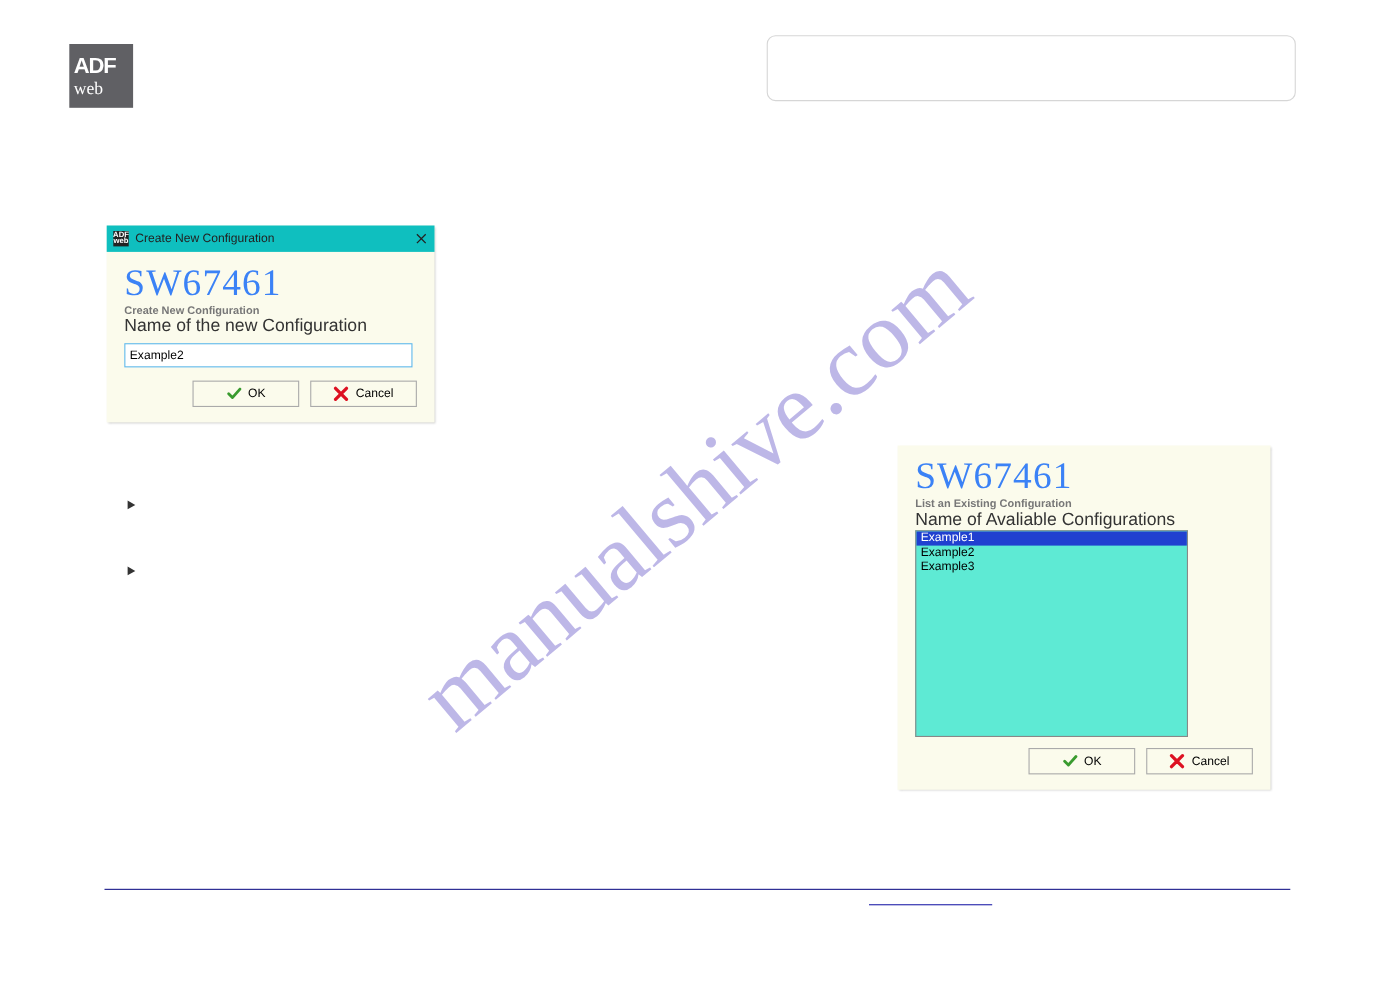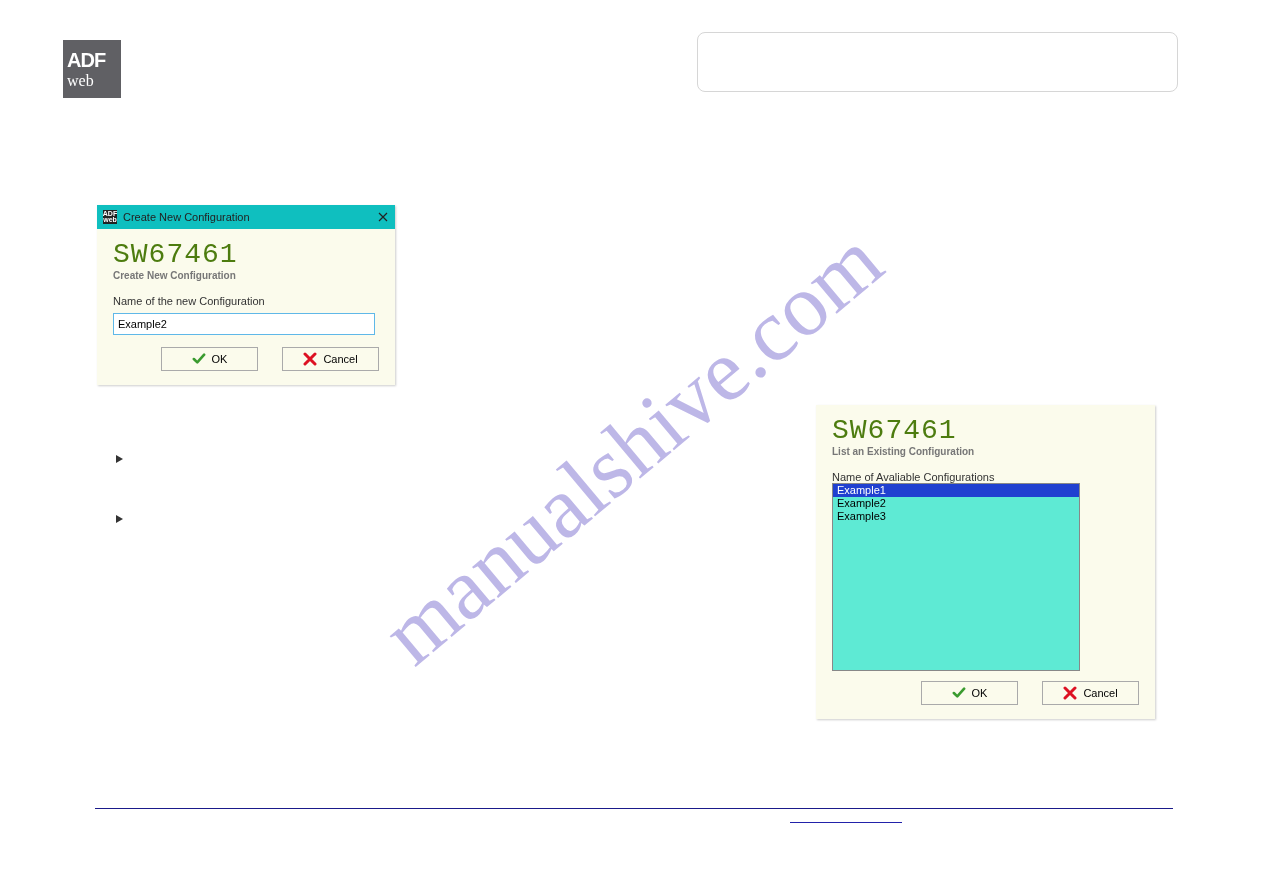--- a/index.html
+++ b/index.html
@@ -98,37 +98,37 @@
       height: 24px;
       display: flex;
       align-items: center;
       justify-content: center;
       font-size: 12px;
       color: #222;
       cursor: pointer;
     }
     .win-btn.close-small { width: 24px; }
     .dialog-body { padding: 10px 16px 14px 16px; }
-    .app-title { font-size: 28px; color: #4d7c0f; font-family: Liberation Mono, monospace; letter-spacing: 1px; }
+    .app-title { font-size: 34px; color: #3b82f6; font-family: Liberation Serif, serif; letter-spacing: 1px; }
     .app-subtitle { font-size: 10px; color: #777; font-weight: bold; margin-top: 0px; }
-    .field-label { font-size: 11px; color: #333; margin-top: 14px; }
+    .field-label { font-size: 16px; color: #333; }
     .text-input {
       width: 262px;
       height: 22px;
       border: 1px solid #5fb8e8;
       background: #fff;
       font-size: 11px;
       padding: 2px 4px;
       margin-top: 6px;
       outline: none;
     }
     .button-row {
       display: flex;
       justify-content: flex-end;
-      gap: 24px;
+      gap: 10px;
       margin-top: 12px;
     }
     .btn {
       width: 97px;
       height: 24px;
       border: 1px solid #aaa;
       background: #fbfbec;
       display: flex;
       align-items: center;
       justify-content: center;

